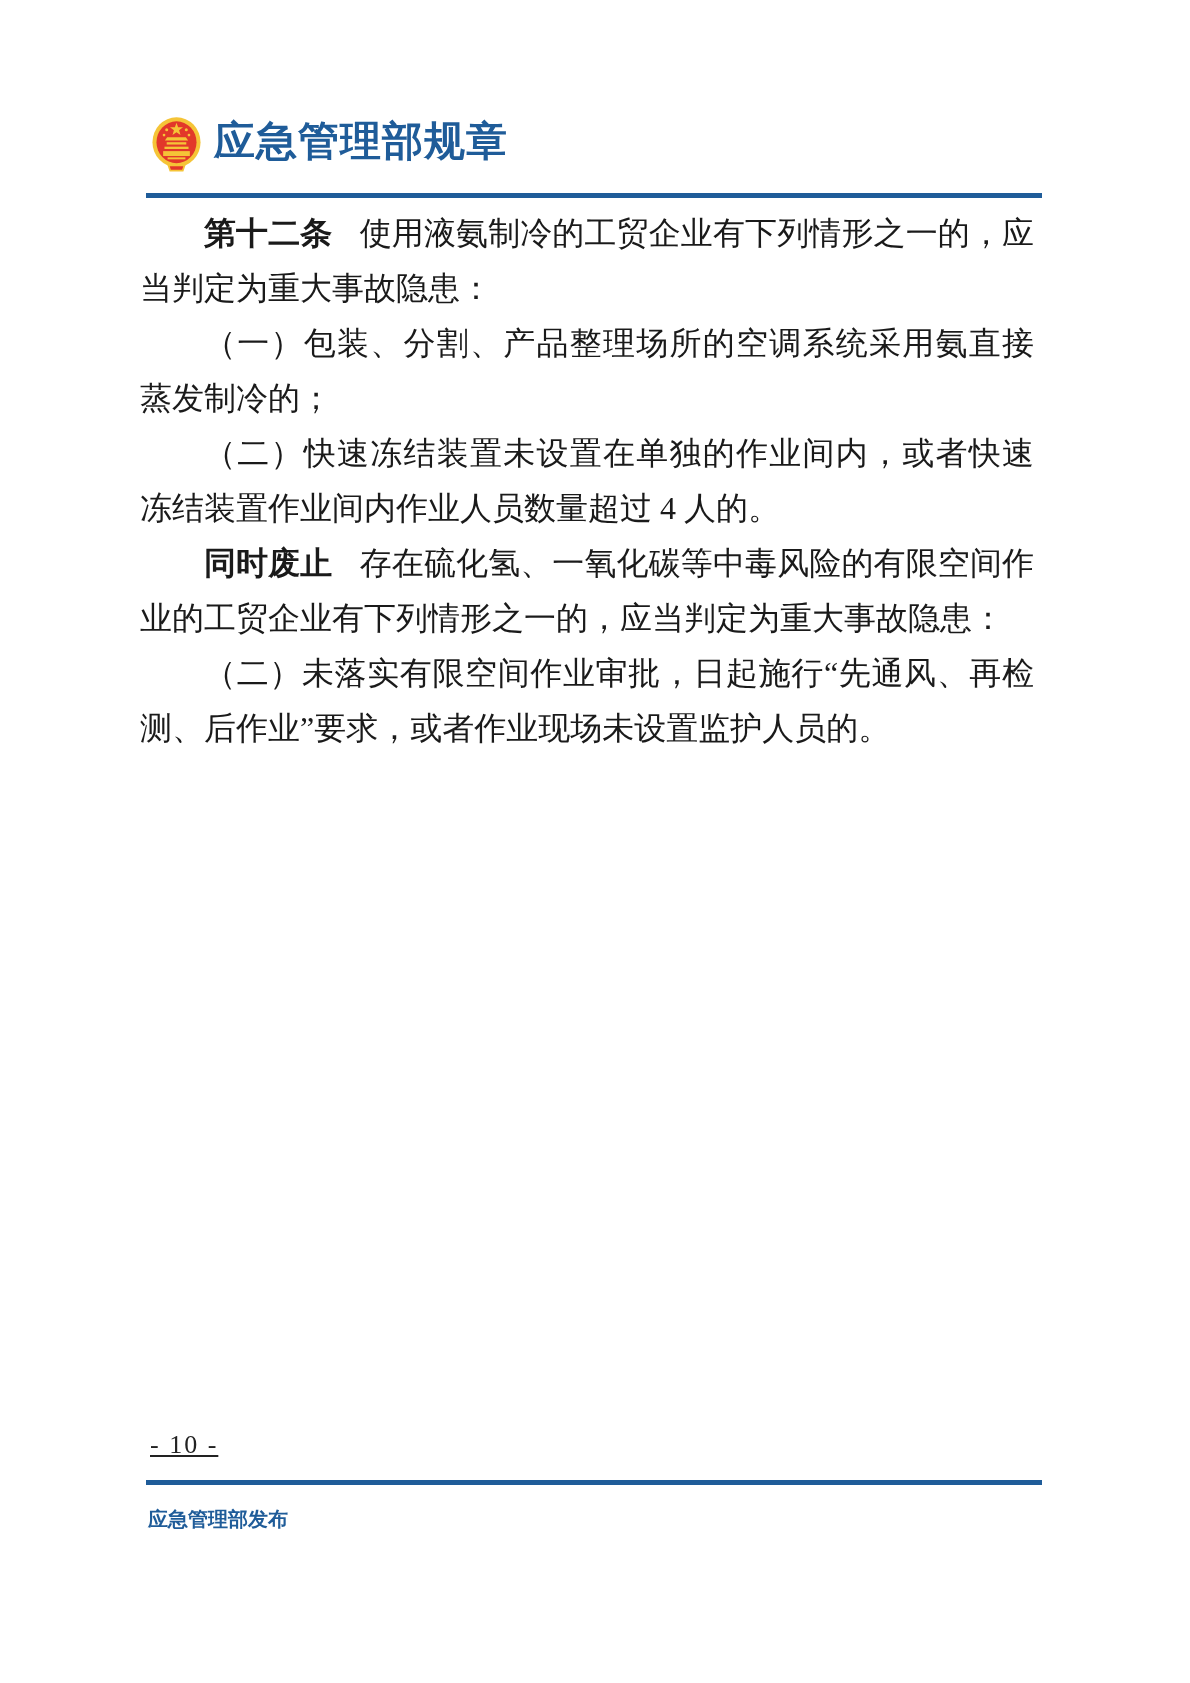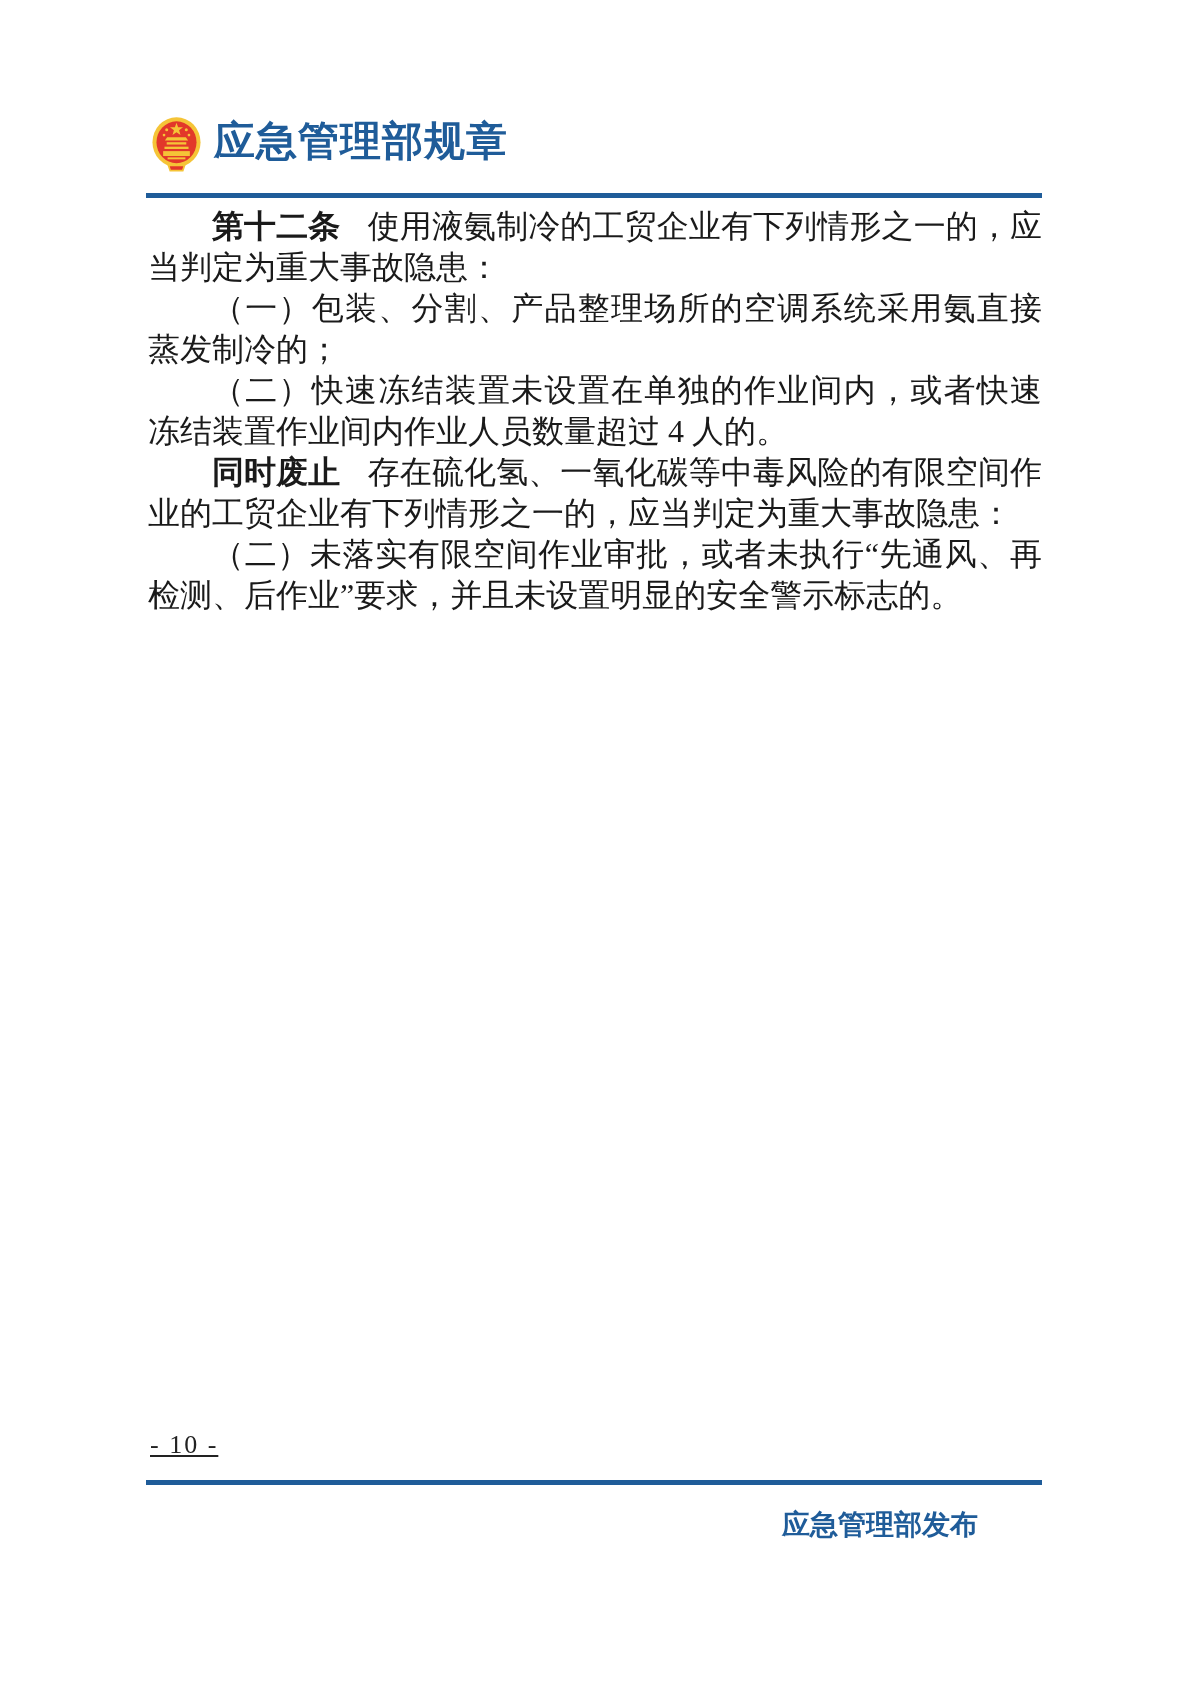--- a/index.html
+++ b/index.html
@@ -44,25 +44,25 @@
     left: 146px;
     top: 193px;
     width: 896px;
     height: 5px;
     background: var(--accent-blue);
   }
 
   
   .doc-body {
     position: absolute;
-    left: 148px;
+    left: 140px;
     top: 206px;
     width: 894px;
     font-size: 32px;
-    line-height: 41px;
+    line-height: 55px;
     color: var(--text-black);
     text-align: justify;
   }
   .para { margin: 0; text-indent: 2em; }
   .article-label {
     font-family: "Liberation Sans", sans-serif;
     font-weight: 700;
     padding-right: 0.85em;
   }
 
@@ -83,24 +83,24 @@
     width: 896px;
     height: 5px;
     background: var(--accent-blue);
   }
   .publisher {
     position: absolute;
     left: 148px;
     top: 1506px;
     width: 894px;
     padding-right: 64px;
-    text-align: right;
+    text-align: left;
     font-family: Liberation Serif, serif;
     font-weight: 700;
-    font-size: 28px;
+    font-size: 20px;
     color: var(--accent-blue);
   }
 </style>
 </head>
 <body>
 
 <div class="page">
 
   <div class="header-row">
     <svg class="emblem" viewBox="0 0 64 66" aria-hidden="true">
@@ -129,21 +129,21 @@
   <div class="doc-body">
     <p class="para"><span class="article-label">第十二条</span><span class="para-text">使用液氨制冷的工贸企业有下列情形之一的，应当判定为重大事故隐患：</span></p>
 
     <p class="para"><span class="para-text">（一）包装、分割、产品整理场所的空调系统采用氨直接蒸发制冷的；</span></p>
 
     <p class="para"><span class="para-text">（二）快速冻结装置未设置在单独的作业间内，或者快速冻结装置作业间内作业人员数量超过 4 人的。</span></p>
 
     <p class="para"><span class="article-label">同时废止</span><span class="para-text">存在硫化氢、一氧化碳等中毒风险的有限空间作业的工贸企业有下列情形之一的，应当判定为重大事故隐患：</span></p>
 
 
-    <p class="para"><span class="para-text">（二）未落实有限空间作业审批，或者未执行“先通风、再检测、后作业”要求，并且未设置明显的安全警示标志的。</span></p>
+    <p class="para"><span class="para-text">（二）未落实有限空间作业审批，日起施行“先通风、再检测、后作业”要求，或者作业现场未设置监护人员的。</span></p>
 
 
   </div>
 
   <div class="page-number">- 10 -</div>
   <div class="footer-rule"></div>
   <div class="publisher">应急管理部发布</div>
 
 </div>
 

